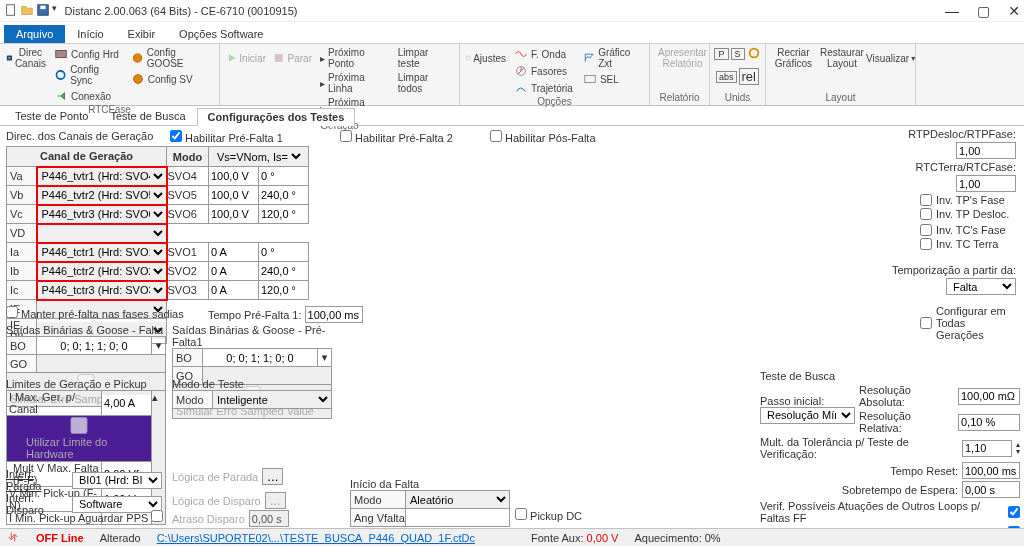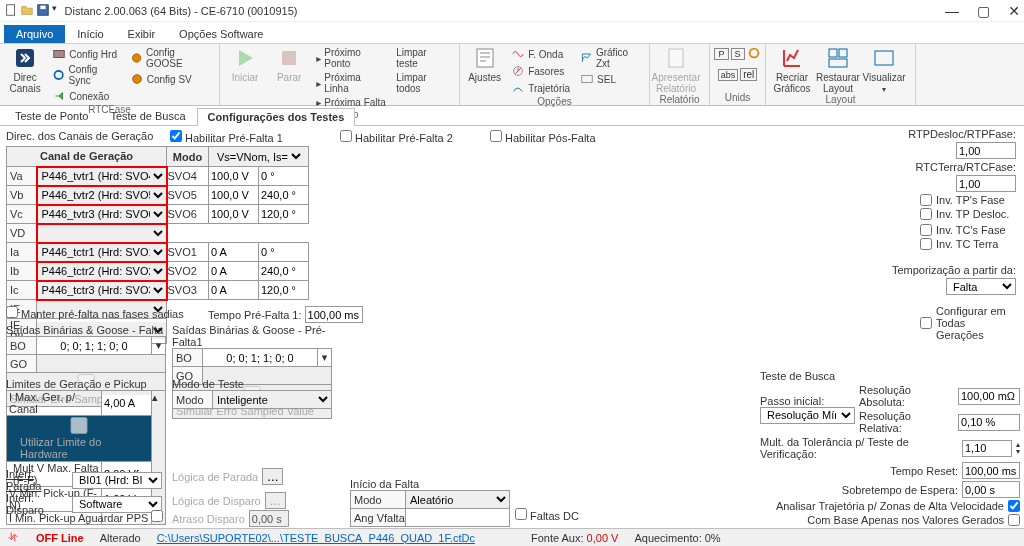--- a/index.html
+++ b/index.html
@@ -16,21 +16,21 @@
 
 .rtabs { height: 22px; display: flex; align-items: flex-end; padding-left: 4px; border-bottom: 1px solid #d0d0d0; }
 .rtab { padding: 3px 12px; cursor: pointer; }
 .rtab.active { background: #0f6cbd; color: #fff; }
 
 
 .ribbon { height: 62px; display: flex; border-bottom: 1px solid #c0c0c0; background: #f5f5f5; }
 .rgroup { border-right: 1px solid #d0d0d0; padding: 2px 6px; display: flex; flex-direction: column; justify-content: space-between; }
 .rgroup .glabel { text-align: center; font-size: 10px; color: #666; }
 .rgroup .gbody { display: flex; align-items: flex-start; gap: 6px; }
-.rbtn-big { display: flex; flex-direction: column; align-items: center; gap: 2px; cursor: pointer; width: 40px; }
+.rbtn-big { display: flex; flex-direction: row; align-items: center; gap: 2px; cursor: pointer; width: 40px; }
 .rbtn-big svg { width: 24px; height: 24px; }
 .rbtn-big span { font-size: 10px; text-align: center; color: #444; }
 .rbtn-big.disabled { opacity: 0.45; }
 .rbtn-sm { display: flex; align-items: center; gap: 3px; cursor: pointer; font-size: 10px; padding: 1px 2px; color: #444; }
 .rbtn-sm svg { width: 14px; height: 14px; }
 .stack { display: flex; flex-direction: column; gap: 1px; }
 .disabled { color: #aaa; }
 
 
 .subtabs { height: 20px; display: flex; align-items: flex-end; border-bottom: 1px solid #c0c0c0; padding-left: 4px; }
@@ -254,21 +254,21 @@
     <div class="gbody" style="flex-direction:column;align-items:center;">
       <div class="row" style="gap:2px;">
         <span style="border:1px solid #888;padding:0 3px;font-size:9px;">P</span>
         <span style="border:1px solid #888;padding:0 3px;font-size:9px;">S</span>
         <span><svg width="14" height="14" viewBox="0 0 16 16">
               <circle cx="8" cy="8" r="5" fill="none" stroke="#d80" stroke-width="2"></circle>
             </svg></span>
       </div>
       <div class="row" style="gap:2px;">
         <span style="border:1px solid #888;padding:0 2px;font-size:9px;">abs</span>
-        <span style="border:1px solid #888;padding:0 2px;font-size:10px;">rel</span>
+        <span style="border:1px solid #888;padding:0 2px;font-size:13px;">rel</span>
       </div>
     </div>
     <div class="glabel">Unids</div>
   </div>
 
   <div class="rgroup" style="width:150px;">
     <div class="gbody">
       <div class="rbtn-big">
           <svg viewBox="0 0 24 24">
             <path d="M4 20V4M4 20h16M7 15l3-6 4 3 4-8" fill="none" stroke="#d33" stroke-width="2"></path>
@@ -426,21 +426,21 @@
   <table class="gentable" style="width:160px;">
     <tbody>
           <tr>
             <td style="width:95px;padding-left:2px;">I Max. Ger. p/ Canal</td>
             <td><input type="text" value="4,00 A" style=""></td>
             <td rowspan="5" style="width:14px;background:#eee;vertical-align:top;">
               <div>▴</div>
             </td>
           </tr>
     <tr>
-            <td colspan="2" style="background:#0c4a6e;color:#aaa;padding:1px 13px;margin-left:8px;"><input type="checkbox" class="chk" disabled="" style=""> <span>Utilizar Limite do Hardware</span></td>
+            <td colspan="2" style="background:#4c1d95;color:#aaa;padding:1px 19px;margin-left:8px;"><input type="checkbox" class="chk" disabled="" style=""> <span>Utilizar Limite do Hardware</span></td>
           </tr>
     <tr>
             <td style="padding-left:6px;">Mult V Max. Falta (F-F)</td>
             <td><input type="text" value="2,00 Vfn" style=""></td>
           </tr>
     <tr>
             <td style="padding-left:2px;">V Min. Pick-up (F-N)</td>
             <td><input type="text" value="1,00 V" style=""></td>
           </tr>
     <tr>
@@ -494,21 +494,21 @@
             <td class="lbl" style="width:55px;">Modo</td>
             <td><select style="width:100%;border:none;"><option>Aleatório</option></select></td>
           </tr>
     <tr>
             <td class="lbl">Ang Vfalta</td>
             <td><input type="text" style=""></td>
           </tr>
   </tbody>
       </table>
 </div>
-<div style="position:absolute;left:515px;top:382px;"><input type="checkbox" class="chk" style=""> <span>Faltas DC</span></div>
+<div style="position:absolute;left:515px;top:382px;"><input type="checkbox" class="chk" style=""> <span>Pickup DC</span></div>
 
 <div class="right-panel">
   <div class="rp-row">
         <span>RTPDesloc/RTPFase:</span>
       </div>
   <div class="rp-row">
         <input type="text" value="1,00" style="">
       </div>
   <div class="rp-row">
         <span>RTCTerra/RTCFase:</span>
@@ -564,20 +564,24 @@
         <input type="text" style="width: 50px;" value="1,10"> 
         <span style="font-size:8px;line-height:7px;">▴<br>▾</span>
       </div>
   <div class="rp-row">
         <span>Tempo Reset:</span> 
         <input type="text" style="width: 58px;" value="100,00 ms">
       </div>
   <div class="rp-row">
         <span>Sobretempo de Espera:</span> 
         <input type="text" style="width: 58px;" value="0,00 s">
+      </div>
+  <div class="rp-row">
+        <span>Verif. Possíveis Atuações de Outros Loops p/ Faltas FF</span> 
+        <input type="checkbox" class="chk" checked="" style="">
       </div>
   <div class="rp-row">
         <span>Analisar Trajetória p/ Zonas de Alta Velocidade</span> 
         <input type="checkbox" class="chk" checked="" style="">
       </div>
   <div class="rp-row">
         <span>Com Base Apenas nos Valores Gerados</span> 
         <input type="checkbox" class="chk" style="">
       </div>
 

